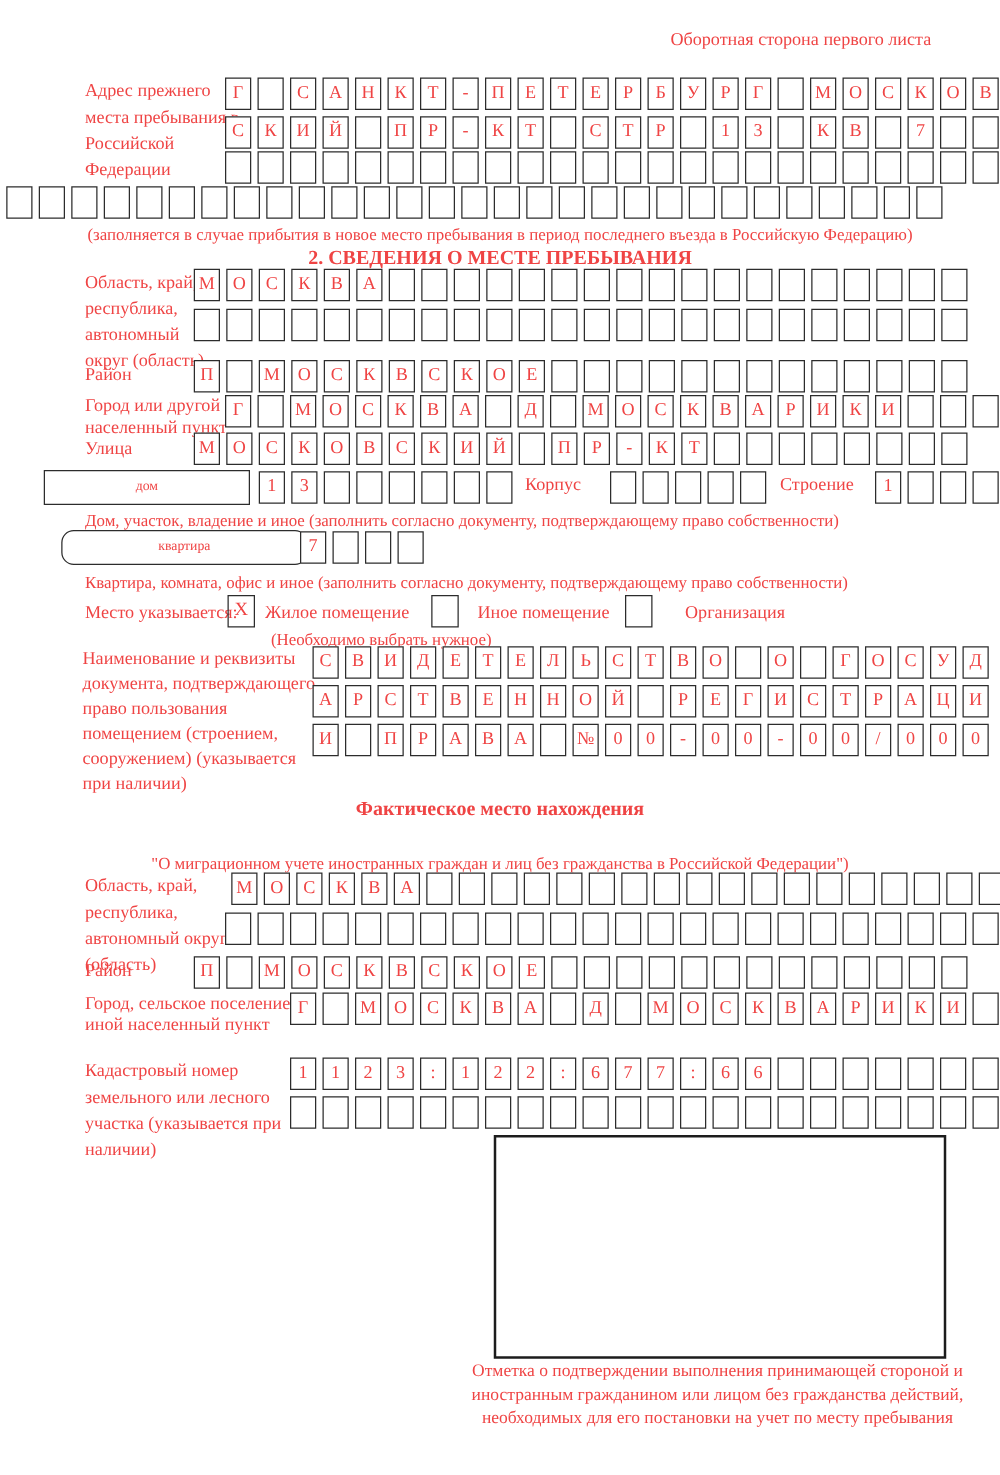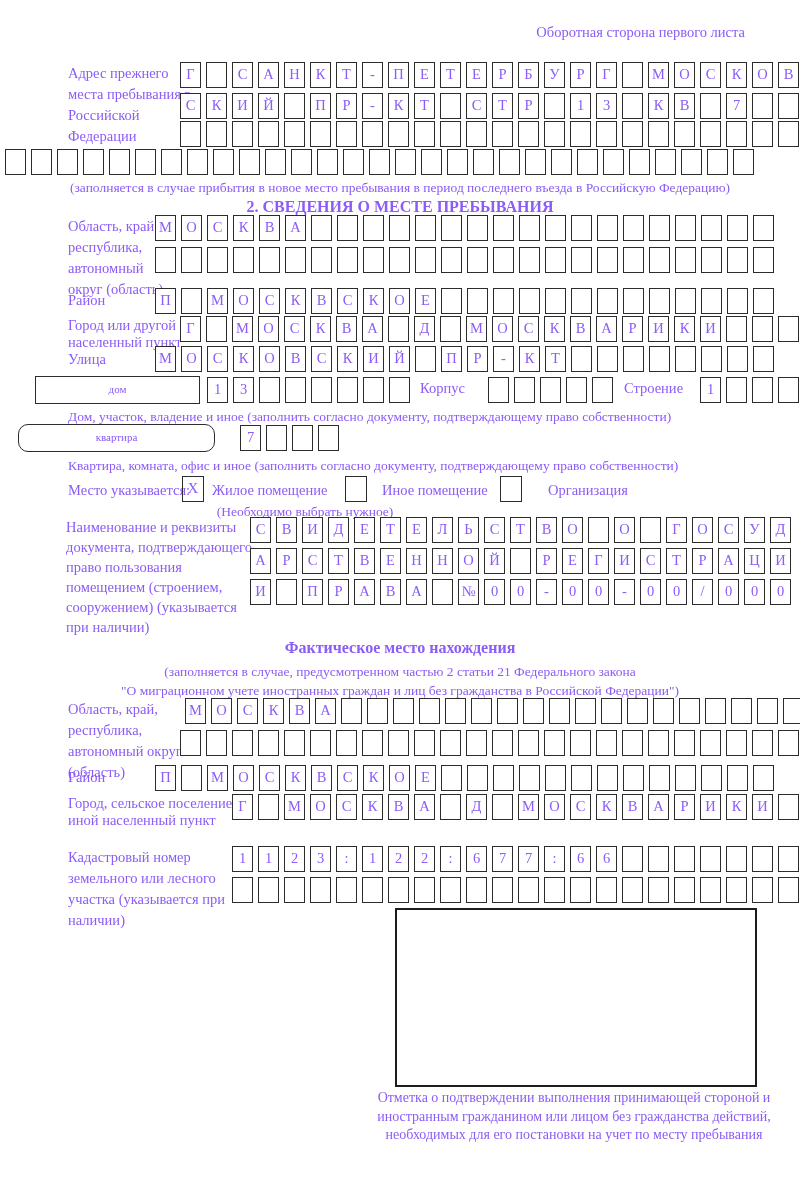--- a/index.html
+++ b/index.html
@@ -1,17 +1,17 @@
 <!DOCTYPE html>
 <html><head>
 <meta charset="utf-8">
 <style>
   html,body{margin:0;padding:0;background:#ffffff;}
   .page{position:relative;width:800px;height:1180px;background:#fff;
-        font-family:"Liberation Serif","DejaVu Serif",serif;color:#8b5cf6;overflow:hidden;}
+        font-family:"Liberation Serif","DejaVu Serif",serif;color:#ef4444;overflow:hidden;}
   .label{position:absolute;font-size:14.5px;line-height:21px;}
   .caption{position:absolute;font-size:13.5px;line-height:17.5px;}
   .center{left:0;width:800px;text-align:center;}
   .title{position:absolute;font-weight:bold;font-size:16px;}
   .boxrow{position:absolute;display:flex;gap:5px;}
   .cell{flex:0 0 21px;width:21px;height:26px;border:1.5px solid #2c2c2c;box-sizing:border-box;
         text-align:center;font-size:14.5px;line-height:23px;background:#fff;}
   .cbox{position:absolute;width:22px;height:26px;border:1.5px solid #2c2c2c;box-sizing:border-box;
         text-align:center;font-size:15px;line-height:23px;}
   .widebox{position:absolute;height:28px;border:1.5px solid #2c2c2c;box-sizing:border-box;
@@ -299,21 +299,21 @@
     </div>
   <div class="inl" style="top:380px;left:624px;">Строение</div>
   <div class="boxrow" style="top:377px;left:700px;">
       <span class="cell">1</span>
       <span class="cell"></span>
       <span class="cell"></span>
       <span class="cell"></span>
     </div>
   <div class="caption" style="top:408px;left:68px;">Дом, участок, владение и иное (заполнить согласно документу, подтверждающему право собственности)</div>
 
-  <div class="widebox" style="top:424px;left:18px;width:197px;border-radius:10px;">квартира</div>
+  <div class="widebox" style="top:424px;left:49px;width:197px;border-radius:10px;">квартира</div>
   <div class="boxrow" style="top:425px;left:240px;">
       <span class="cell">7</span>
       <span class="cell"></span>
       <span class="cell"></span>
       <span class="cell"></span>
     </div>
   <div class="caption" style="top:457px;left:68px;">Квартира, комната, офис и иное (заполнить согласно документу, подтверждающему право собственности)</div>
 
   <div class="label" style="top:480px;left:68px;">Место указывается:</div>
   <div class="cbox" style="top:476px;left:182px;">X</div>
@@ -389,21 +389,20 @@
       <span class="cell">-</span>
       <span class="cell">0</span>
       <span class="cell">0</span>
       <span class="cell">/</span>
       <span class="cell">0</span>
       <span class="cell">0</span>
       <span class="cell">0</span>
     </div>
 
   <div class="title center" style="top:639px;">Фактическое место нахождения</div>
-  <div class="caption center" style="top:663px;">(заполняется в случае, предусмотренном частью 2 статьи 21 Федерального закона</div>
   <div class="caption center" style="top:682px;">"О миграционном учете иностранных граждан и лиц без гражданства в Российской Федерации")</div>
 
   <div class="label" style="top:699px;left:68px;width:132px;">Область, край, республика, автономный округ (область)</div>
   <div class="boxrow" style="top:698px;left:185px;">
       <span class="cell">М</span>
       <span class="cell">О</span>
       <span class="cell">С</span>
       <span class="cell">К</span>
       <span class="cell">В</span>
       <span class="cell">А</span>

